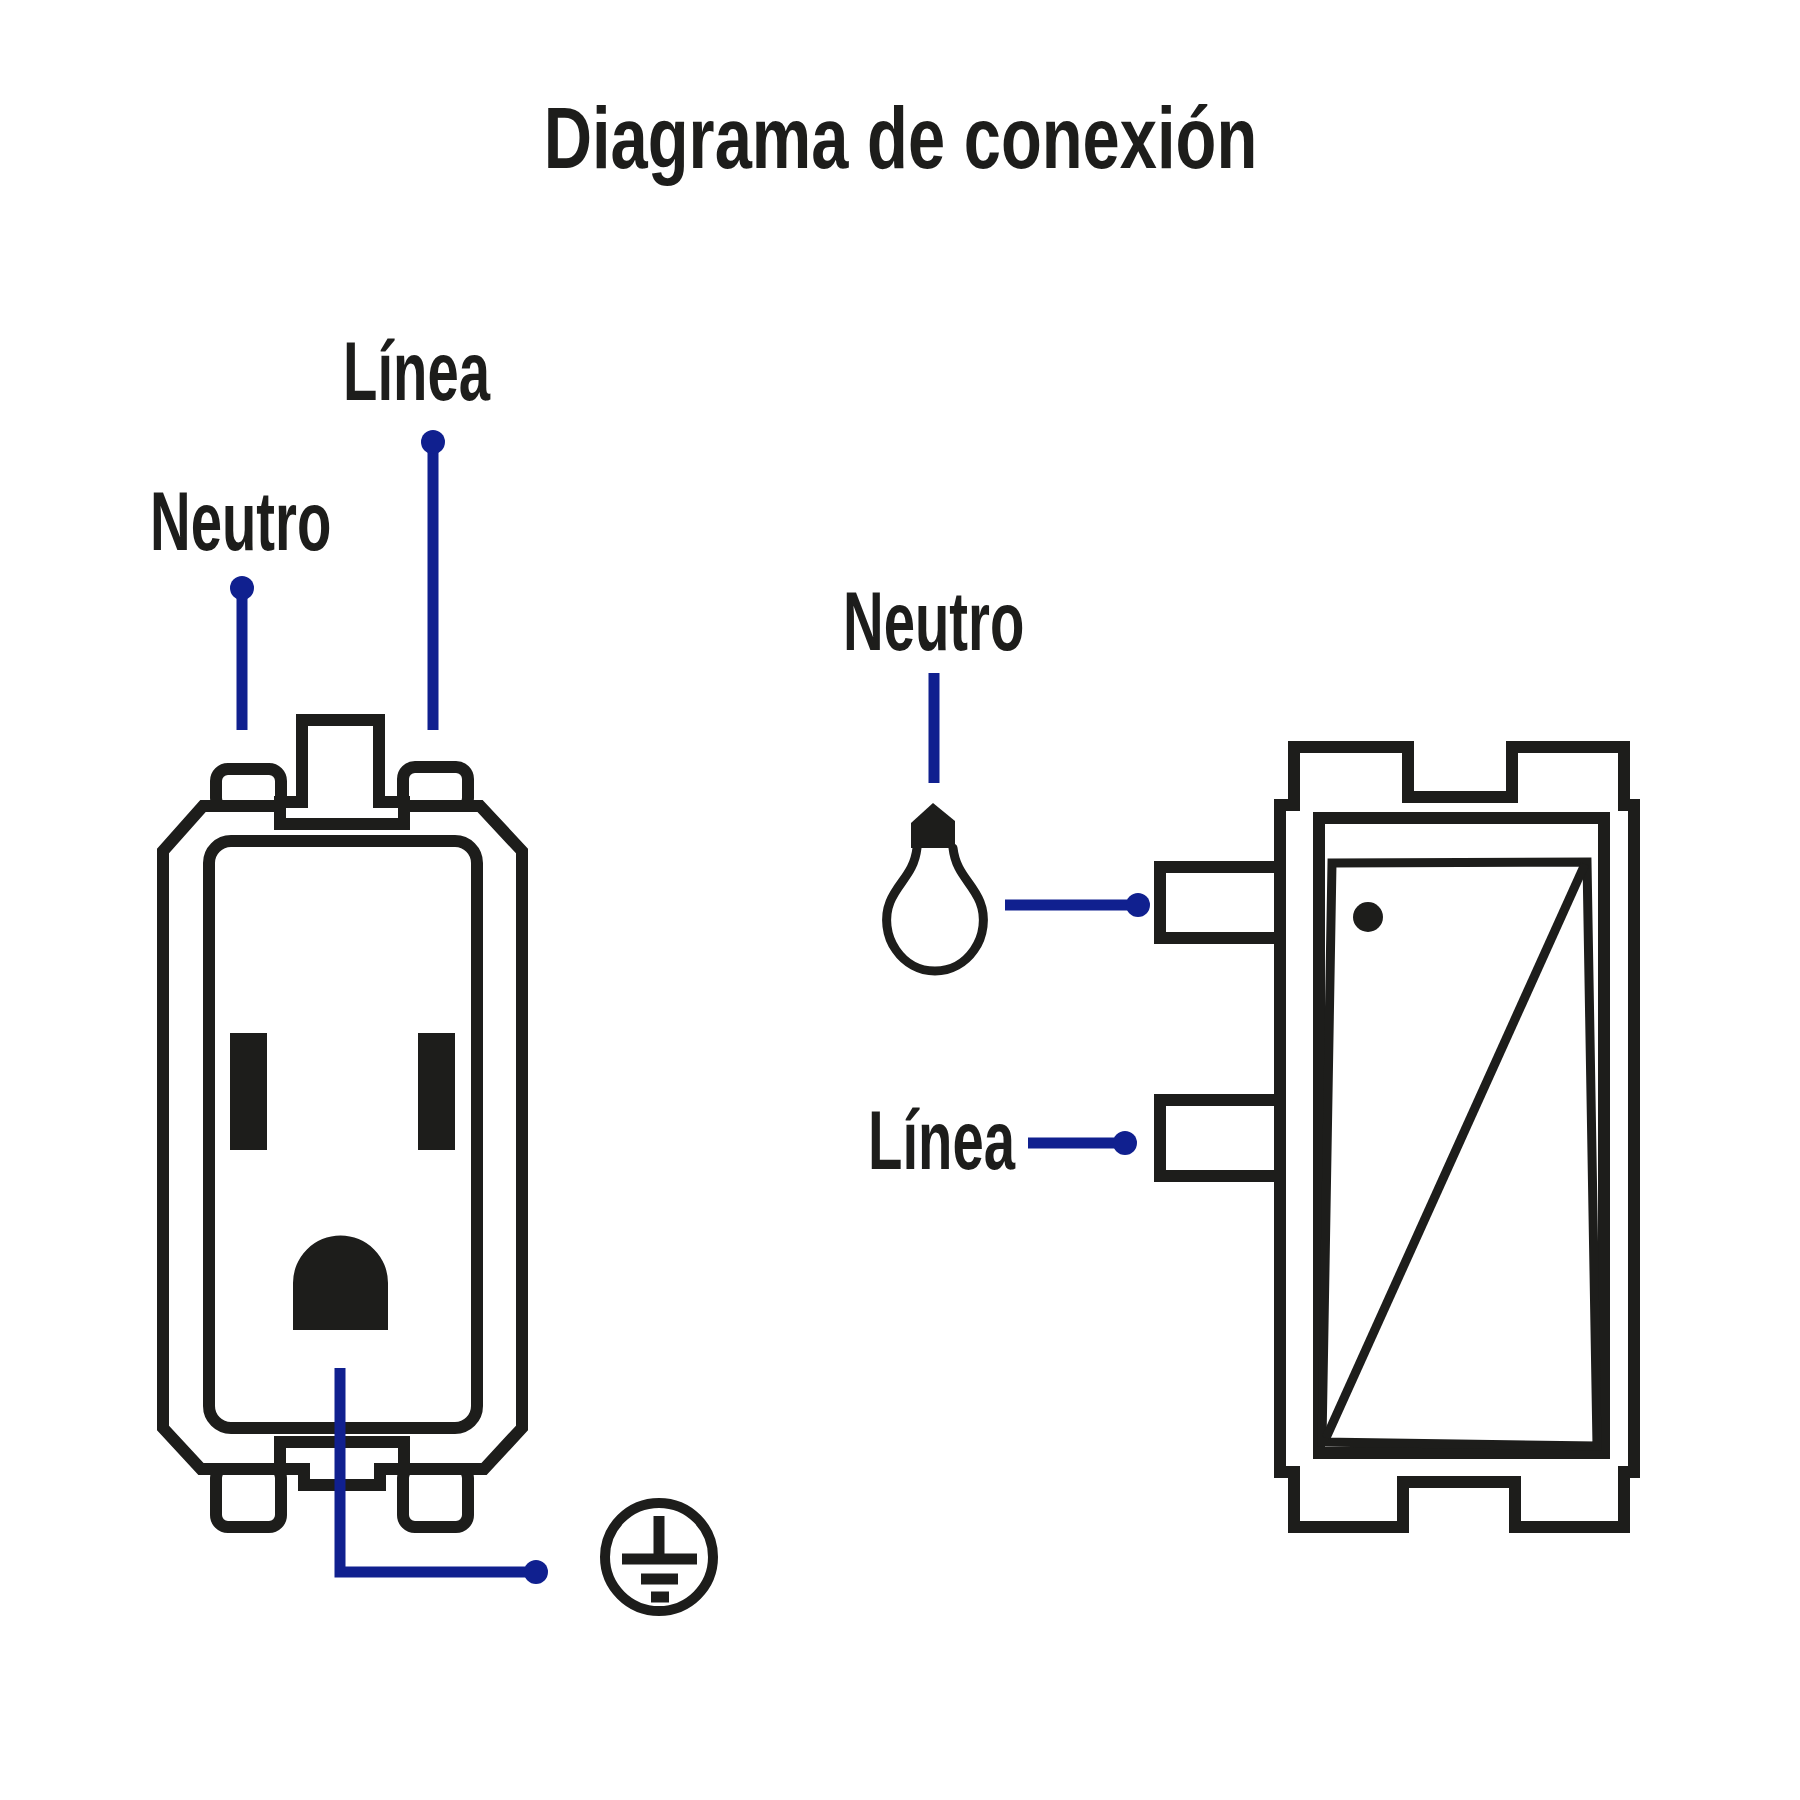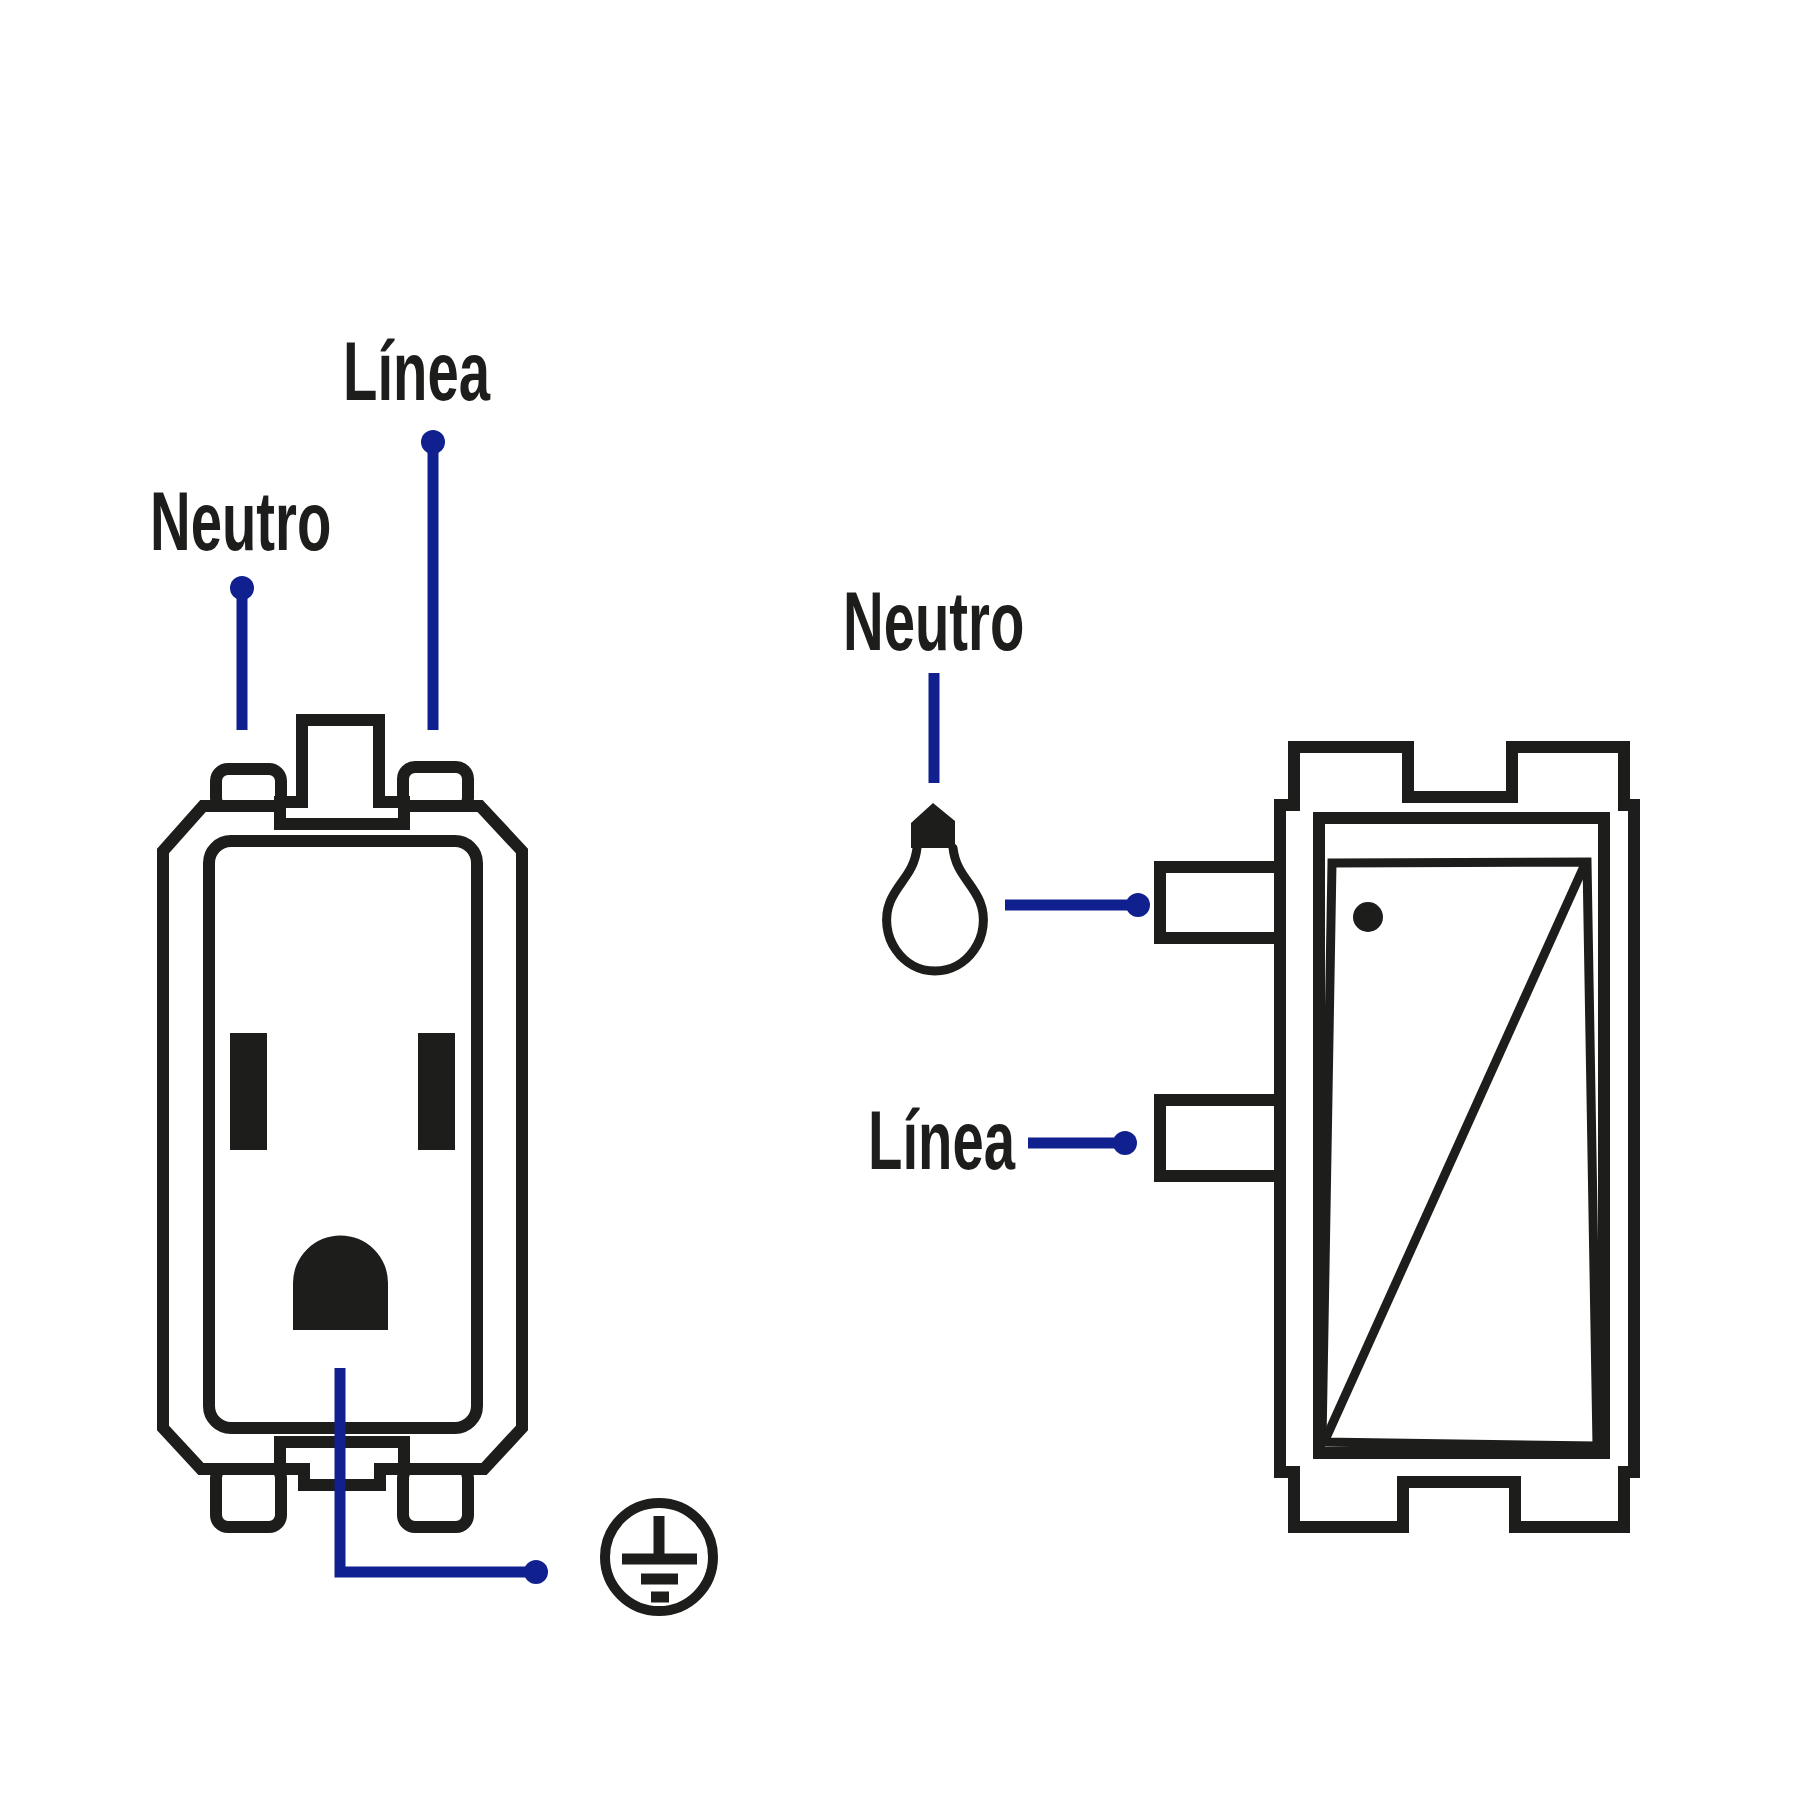--- a/index.html
+++ b/index.html
@@ -53,20 +53,21 @@
   .ink-fill   { fill: var(--ink, #1d1d1b); stroke: none; }
   .white-part { fill: #ffffff; stroke: var(--ink, #1d1d1b); }
   .wire       { stroke: var(--wire, #10208f); fill: none; }
   .wire-dot   { fill: var(--wire, #10208f); stroke: none; }
 </style>
 </head>
 <body>
 
 <div id="stage">
 
+  <div id="page-title"><span class="squeeze">Diagrama de conexión</span></div>
 
   <div class="label lbl-84" style="left:343px; top:321px;">Línea</div>
   <div class="label lbl-84" style="left:150px; top:471px;">Neutro</div>
   <div class="label lbl-84" style="left:843px; top:571px;">Neutro</div>
   <div class="label lbl-84" style="left:868px; top:1090px;">Línea</div>
 
   <svg id="diagram-svg" width="1800" height="1800" viewBox="0 0 1800 1800" xmlns="http://www.w3.org/2000/svg">
 
     <g>
 

